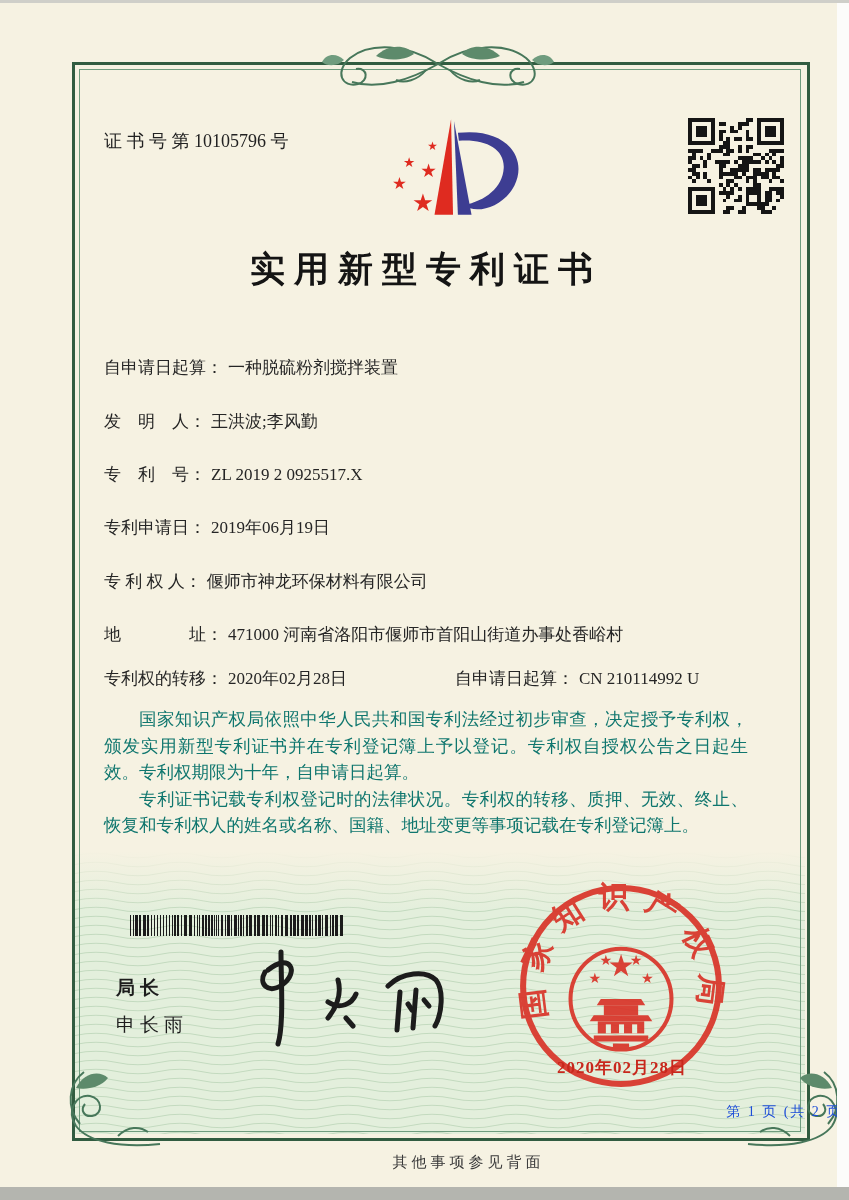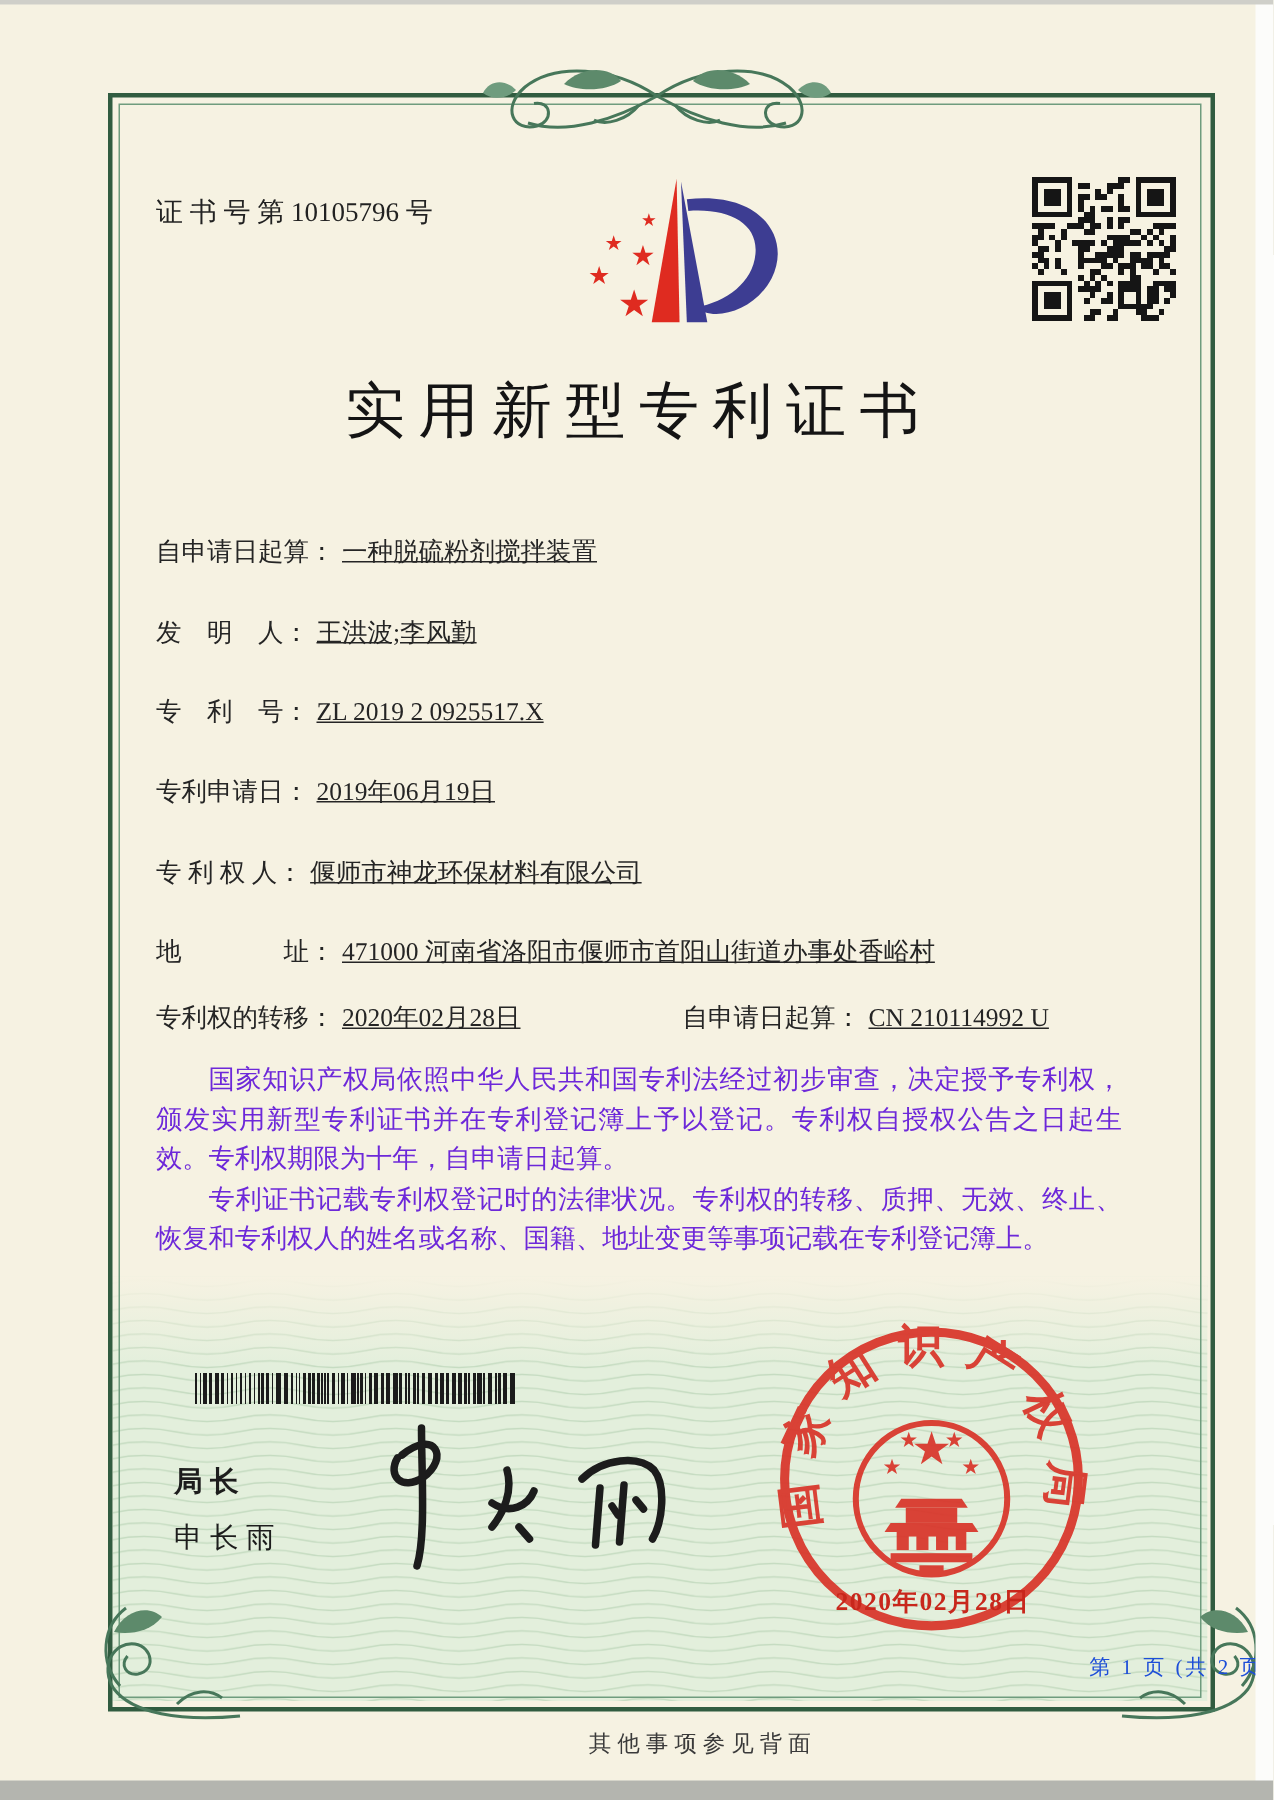--- a/index.html
+++ b/index.html
@@ -16,28 +16,28 @@
 
   .flourish-top{position:absolute;left:308px;top:34px;z-index:6;}
   .flourish-bl{position:absolute;left:56px;top:1066px;z-index:6;}
   .flourish-br{position:absolute;left:742px;top:1066px;z-index:6;transform:scaleX(-1);}
 
   .certnum{position:absolute;left:104px;top:129px;font-size:18px;color:#222;z-index:6;white-space:nowrap;}
   .logo{position:absolute;left:376px;top:106px;z-index:6;}
   .qr{position:absolute;left:688px;top:118px;z-index:6;}
 
   .title{position:absolute;top:246px;left:0;width:100%;text-align:center;
-         font-size:40px;font-weight:normal;letter-spacing:9px;padding-left:3px;
+         font-size:35px;font-weight:bold;letter-spacing:9px;padding-left:3px;
          box-sizing:border-box;color:#141414;z-index:6;}
 
   .row{position:absolute;left:104px;font-size:17px;white-space:nowrap;z-index:6;color:#252525;}
-  .row .val{margin-left:5px;text-decoration:underline;}
+  .row .val{margin-left:5px;}
 
   .paras{position:absolute;left:104px;top:706px;width:644px;font-size:17.5px;
-         line-height:26.5px;text-align:justify;color:#6d28d9;z-index:6;}
+         line-height:26.5px;text-align:justify;color:#0f766e;z-index:6;}
   .paras p{margin:0;text-indent:2em;}
 
   .band{position:absolute;left:75px;top:851px;z-index:1;}
   .band-fade{position:absolute;left:75px;top:851px;width:730px;height:60px;z-index:2;
              background:linear-gradient(to bottom,#f6f2e2 0%,rgba(246,242,226,0) 100%);}
 
   .barcode{position:absolute;left:130px;top:915px;z-index:6;}
 
   .official-role{position:absolute;left:116px;top:975px;font-size:19px;letter-spacing:5px;color:#1d1d1d;z-index:6;font-weight:bold;}
   .official-name{position:absolute;left:116px;top:1012px;font-size:19px;letter-spacing:5px;color:#1d1d1d;z-index:6;}

